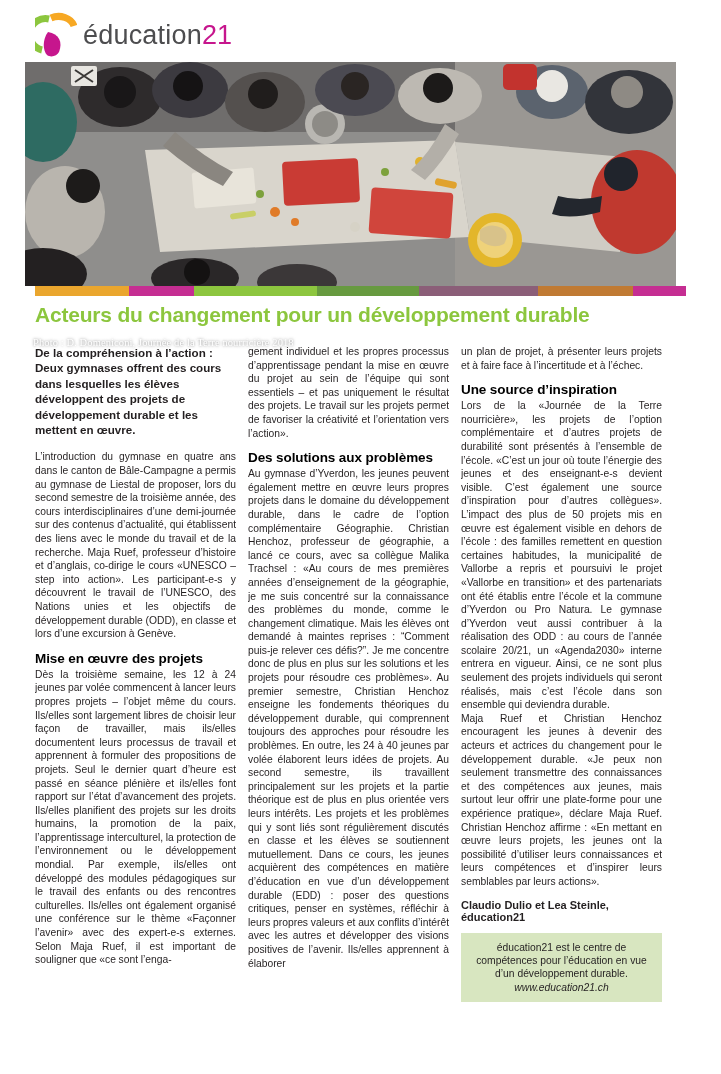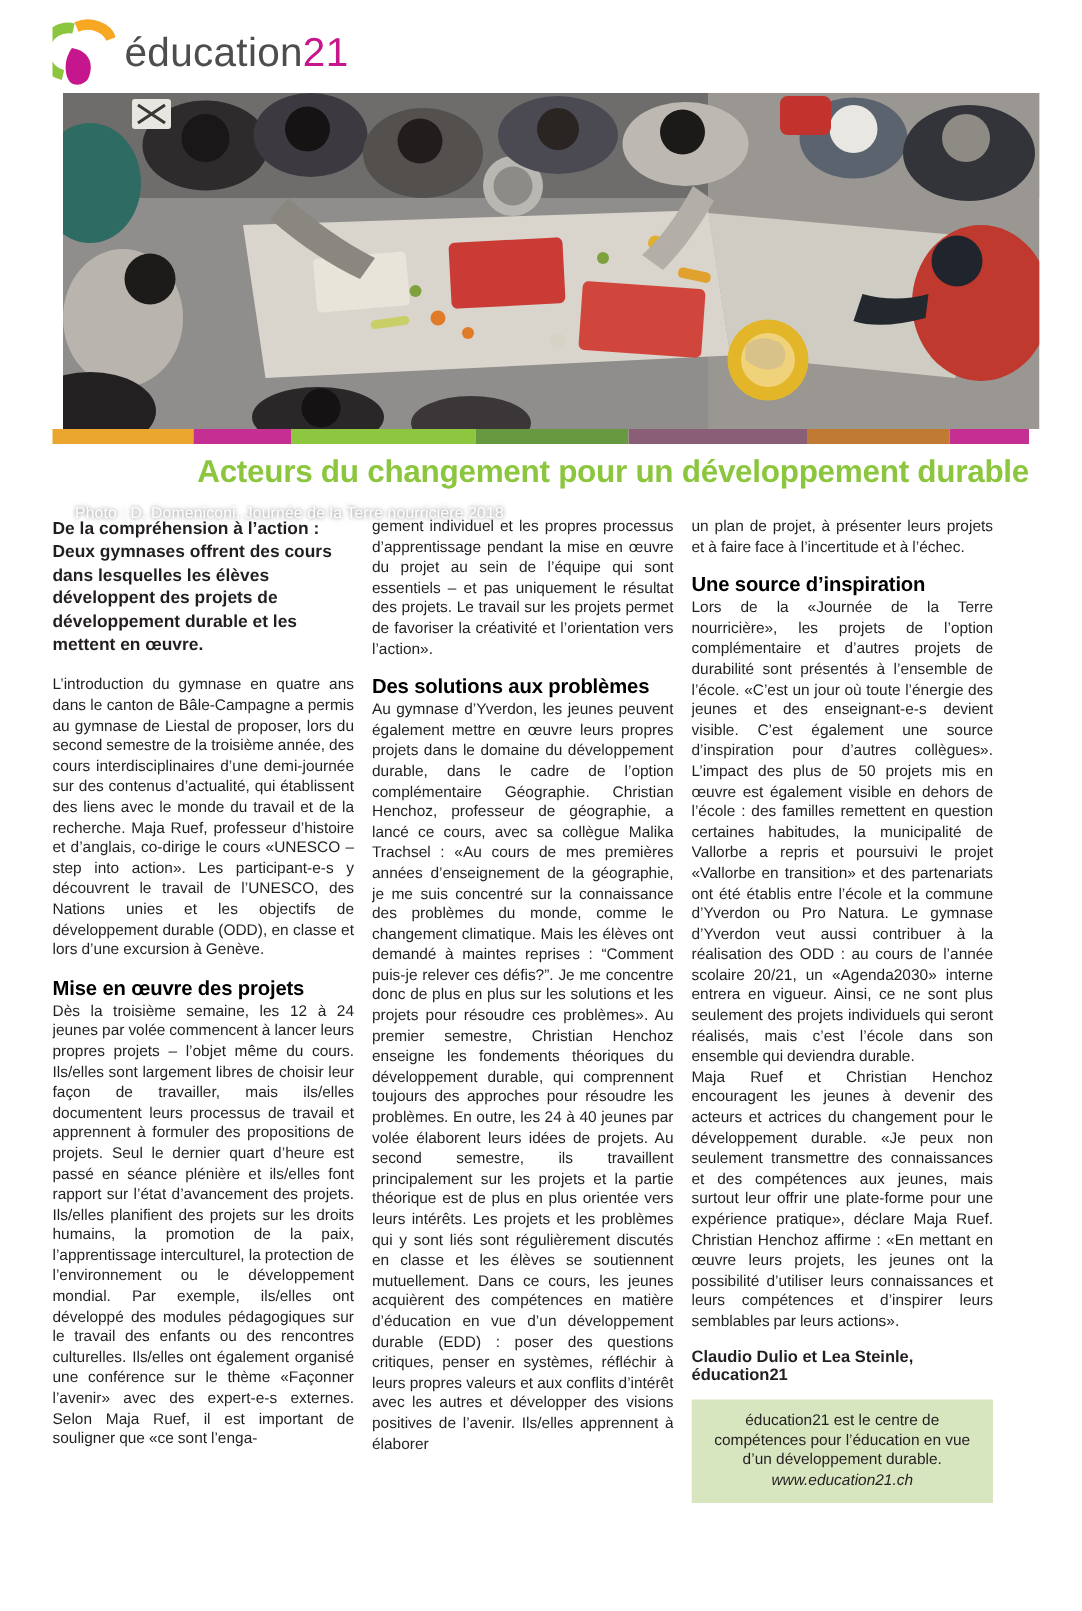--- a/index.html
+++ b/index.html
@@ -10,35 +10,35 @@
   }
   .page { position:absolute; inset:0; background:#ffffff; }
 
   
   .header { position:absolute; top:12px; left:35px; height:46px; display:flex; align-items:center; }
   .logomark { width:42px; height:46px; margin-right:6px; }
   .logotext { font-size:27px; letter-spacing:0.2px; color:#4d4d4f;text-align:center; }
   .logotext .accent { color:#c6168d; }
 
   
-  .photo-wrap { position:absolute; top:62px; left:42px; width:651px; height:292px; overflow:hidden; }
+  .photo-wrap { position:absolute; top:62px; left:25px; width:651px; height:292px; overflow:hidden;font-family:Liberation Serif, serif; }
   .photo-wrap svg { display:block; }
   .photo-caption {
     position:absolute; left:8px; bottom:6px; color:#ffffff; font-size:10.5px;
     text-shadow:0 0 3px rgba(0,0,0,0.55); letter-spacing:0.1px;
   }
 
   
   .stripe { position:absolute; top:286px; left:35px; width:651px; height:10px; display:flex; }
   .stripe > div { height:100%; }
 
   
   .headline {
     position:absolute; top:303px; left:35px; width:651px;
-    font-size:21px; font-weight:bold; letter-spacing:-0.2px; color:#8cc63e;text-align:right;
+    font-size:21px; font-weight:bold; letter-spacing:-0.2px; color:#8cc63e;
   }
 
   
   .columns {
     position:absolute; top:345px; left:35px; width:651px; height:726px;
     display:flex; gap:12px;
   }
   .col { width:201px; overflow:hidden; }
   .body-text {
     font-size:10.3px; line-height:13.6px; text-align:justify; color:#231f20;

